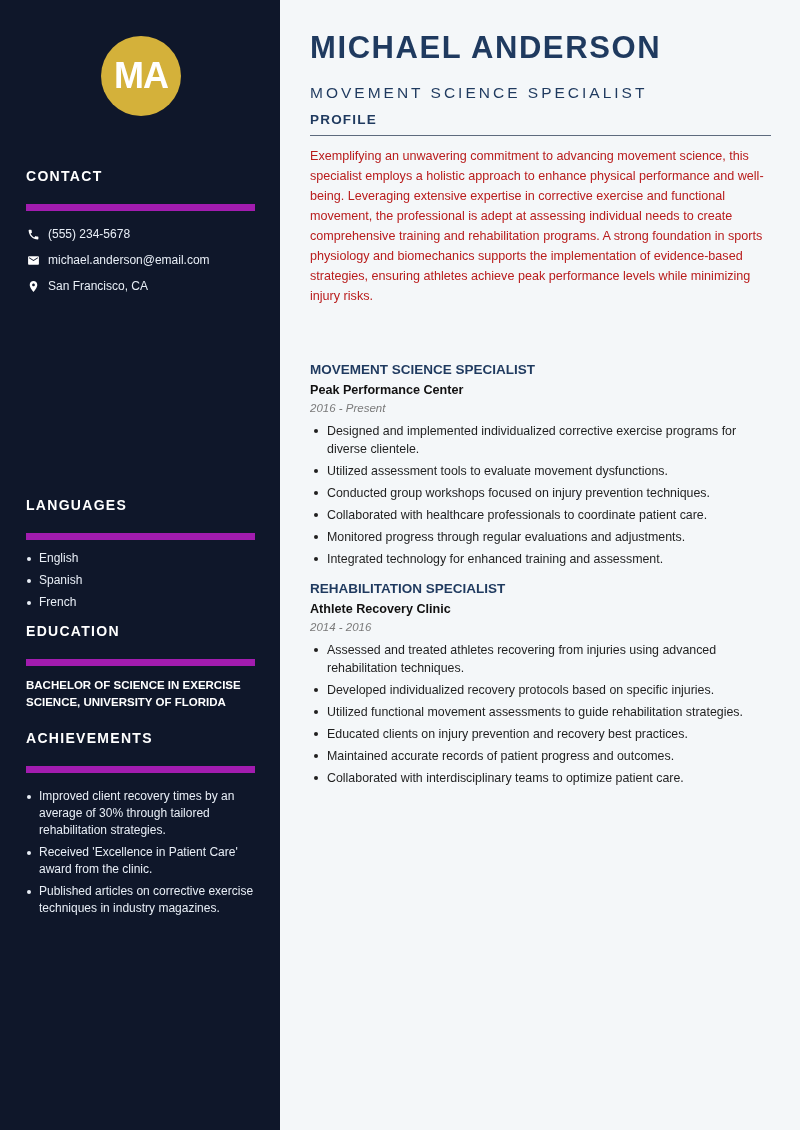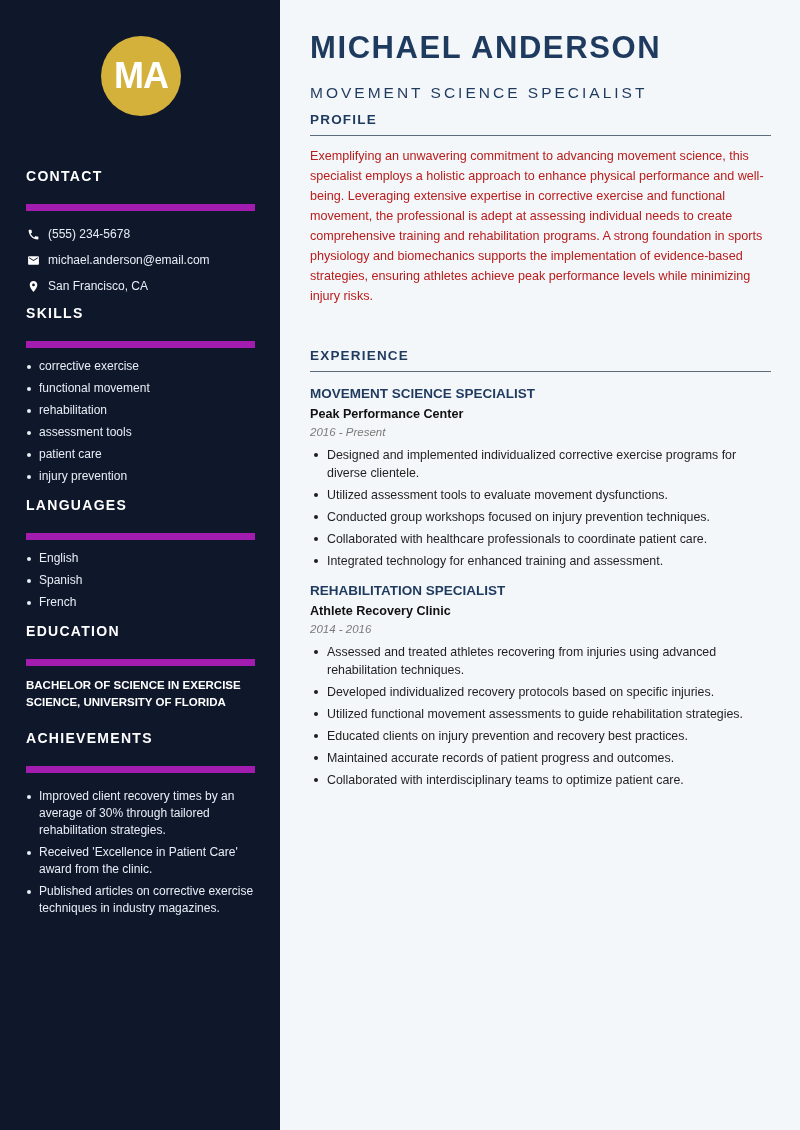--- a/index.html
+++ b/index.html
@@ -113,31 +113,20 @@
         <span class="contact-icon">
           <svg viewBox="0 0 24 24">
               <path d="M12 2C8.1 2 5 5.1 5 9c0 5.2 7 13 7 13s7-7.8 7-13c0-3.9-3.1-7-7-7zm0 9.5c-1.4 0-2.5-1.1-2.5-2.5s1.1-2.5 2.5-2.5 2.5 1.1 2.5 2.5-1.1 2.5-2.5 2.5z"></path>
             </svg>
         </span>
         <span>San Francisco, CA</span>
       </li>
     </ul>
   </section>
 
-  <section class="side-section" style="top:305px;">
-    <h2 class="side-heading">SKILLS</h2>
-    <ul class="bullet-list">
-      <li>corrective exercise</li>
-      <li>functional movement</li>
-      <li>rehabilitation</li>
-      <li>assessment tools</li>
-      <li>patient care</li>
-      <li>injury prevention</li>
-    </ul>
-  </section>
 
   <section class="side-section" style="top:497px;">
     <h2 class="side-heading">LANGUAGES</h2>
     <ul class="bullet-list">
       <li>English</li>
       <li>Spanish</li>
       <li>French</li>
     </ul>
   </section>
 
@@ -159,31 +148,31 @@
 <main class="main">
   <h1 class="name">MICHAEL ANDERSON</h1>
   <div class="title">MOVEMENT SCIENCE SPECIALIST</div>
 
   <section class="main-section" style="top:112px;">
     <h2 class="main-heading">PROFILE</h2>
     <p class="profile-text">Exemplifying an unwavering commitment to advancing movement science, this specialist employs a holistic approach to enhance physical performance and well-being. Leveraging extensive expertise in corrective exercise and functional movement, the professional is adept at assessing individual needs to create comprehensive training and rehabilitation programs. A strong foundation in sports physiology and biomechanics supports the implementation of evidence-based strategies, ensuring athletes achieve peak performance levels while minimizing injury risks.</p>
   </section>
 
   <section class="main-section" style="top:348px;">
-    <h2 class="main-heading">EXPERIENCE</h2>
 
     <div>
       <div class="job-title">MOVEMENT SCIENCE SPECIALIST</div>
       <div class="job-company">Peak Performance Center</div>
       <div class="job-dates">2016 - Present</div>
       <ul class="job-bullets">
         <li>Designed and implemented individualized corrective exercise programs for diverse clientele.</li>
         <li>Utilized assessment tools to evaluate movement dysfunctions.</li>
         <li>Conducted group workshops focused on injury prevention techniques.</li>
         <li>Collaborated with healthcare professionals to coordinate patient care.</li>
+        <li>Monitored progress through regular evaluations and adjustments.</li>
         <li>Integrated technology for enhanced training and assessment.</li>
       </ul>
     </div>
 
     <div>
       <div class="job-title" style="margin-top:13px;">REHABILITATION SPECIALIST</div>
       <div class="job-company">Athlete Recovery Clinic</div>
       <div class="job-dates">2014 - 2016</div>
       <ul class="job-bullets">
         <li>Assessed and treated athletes recovering from injuries using advanced rehabilitation techniques.</li>

